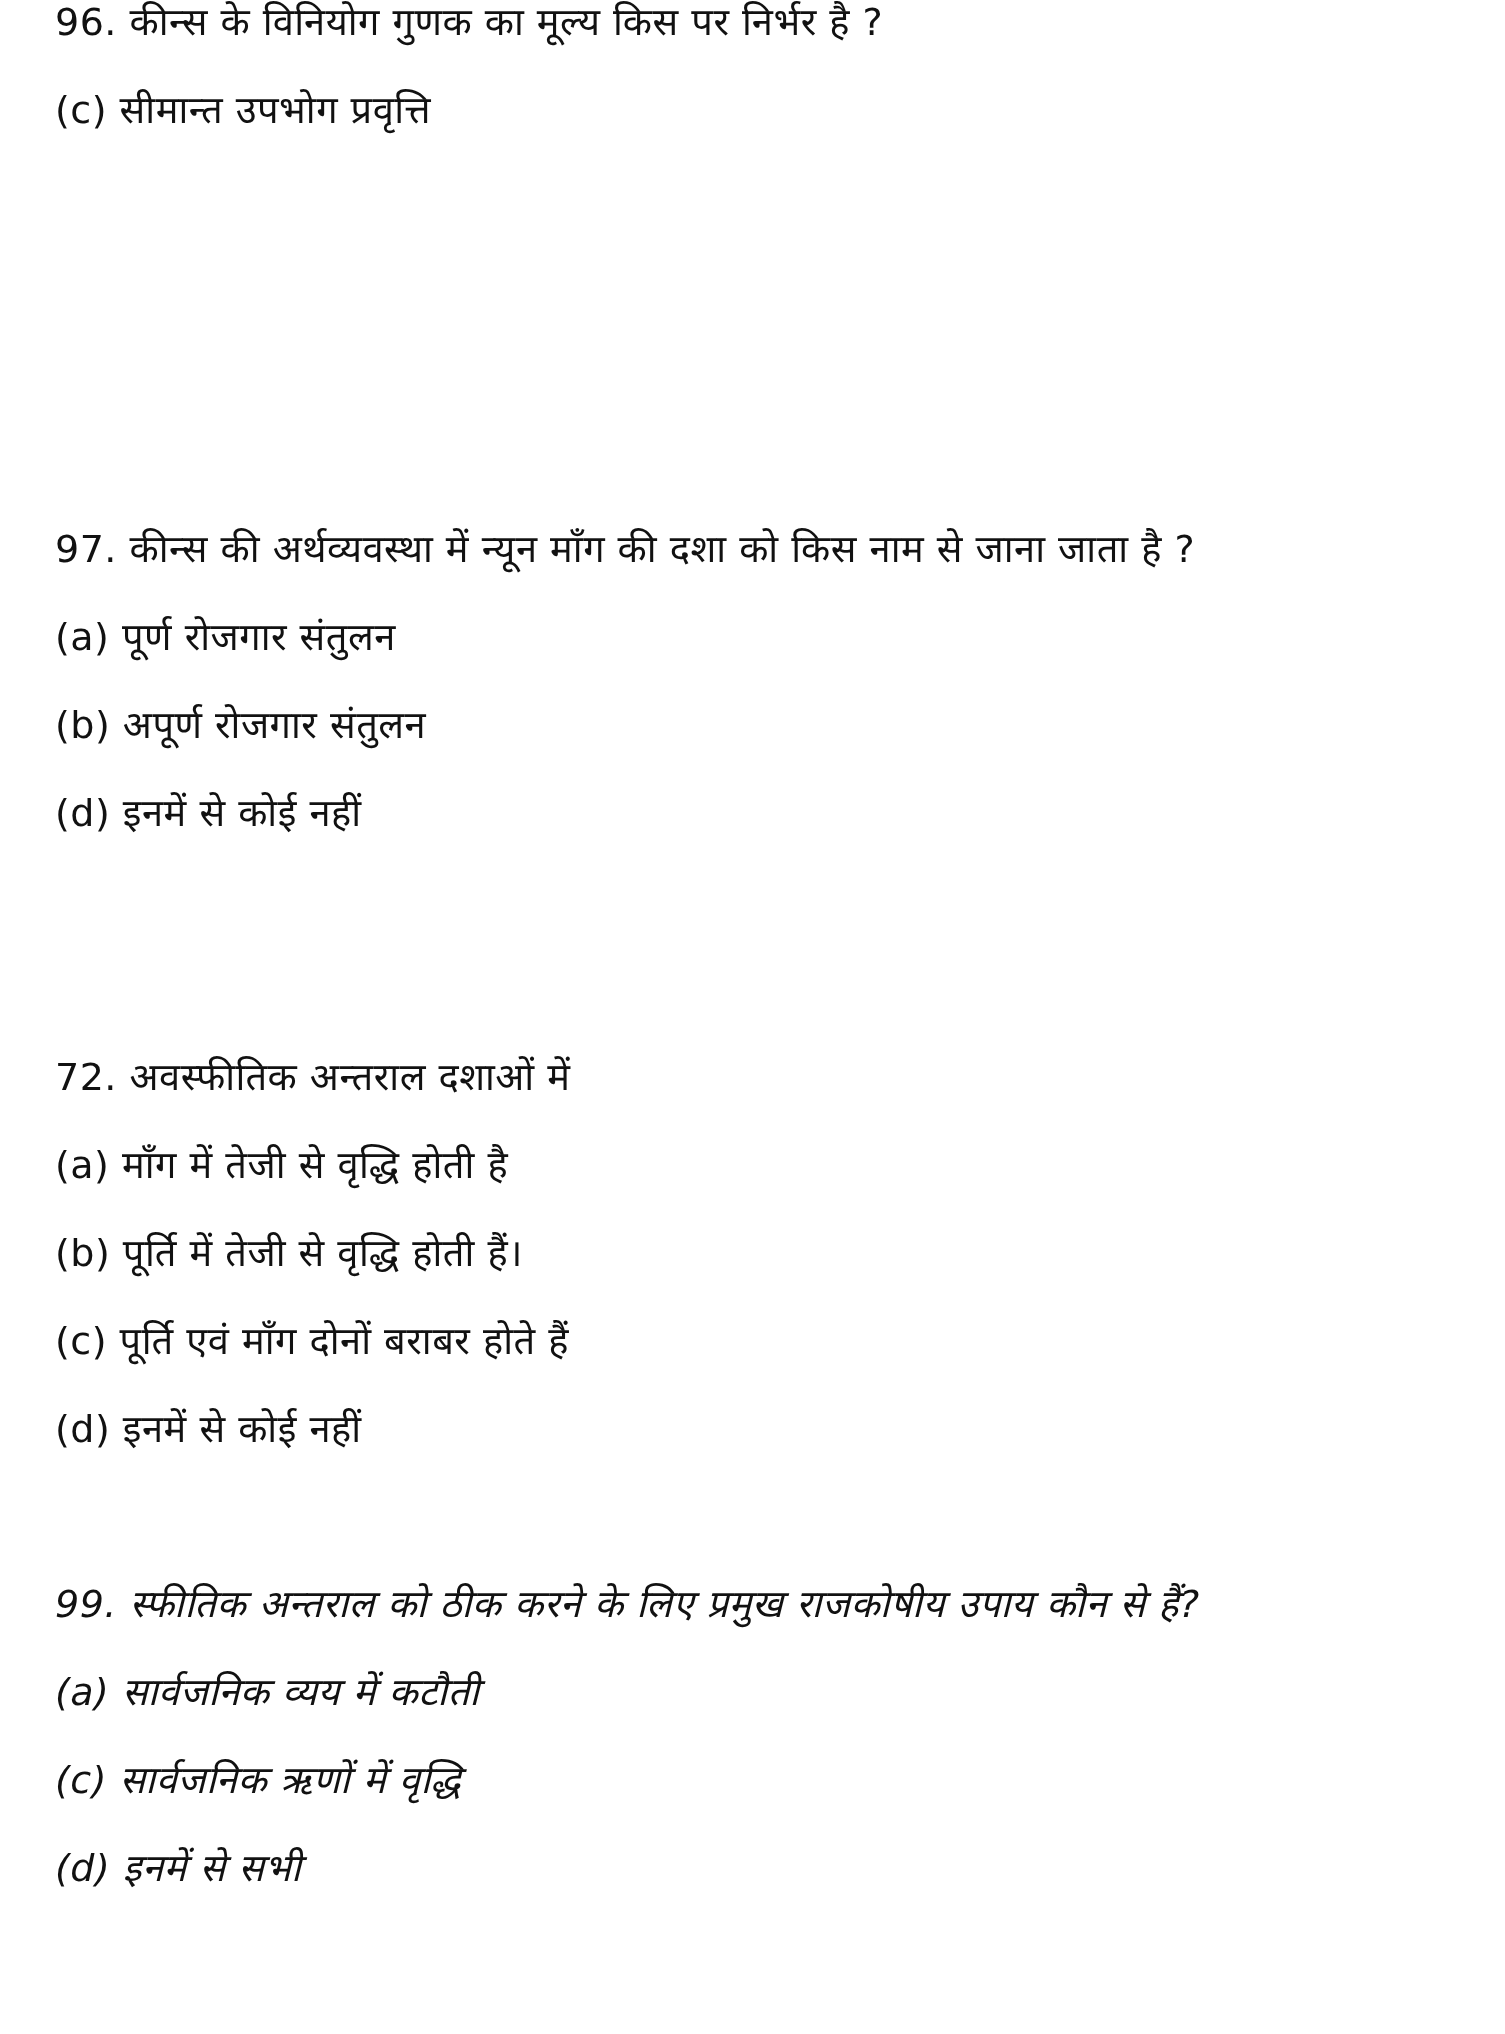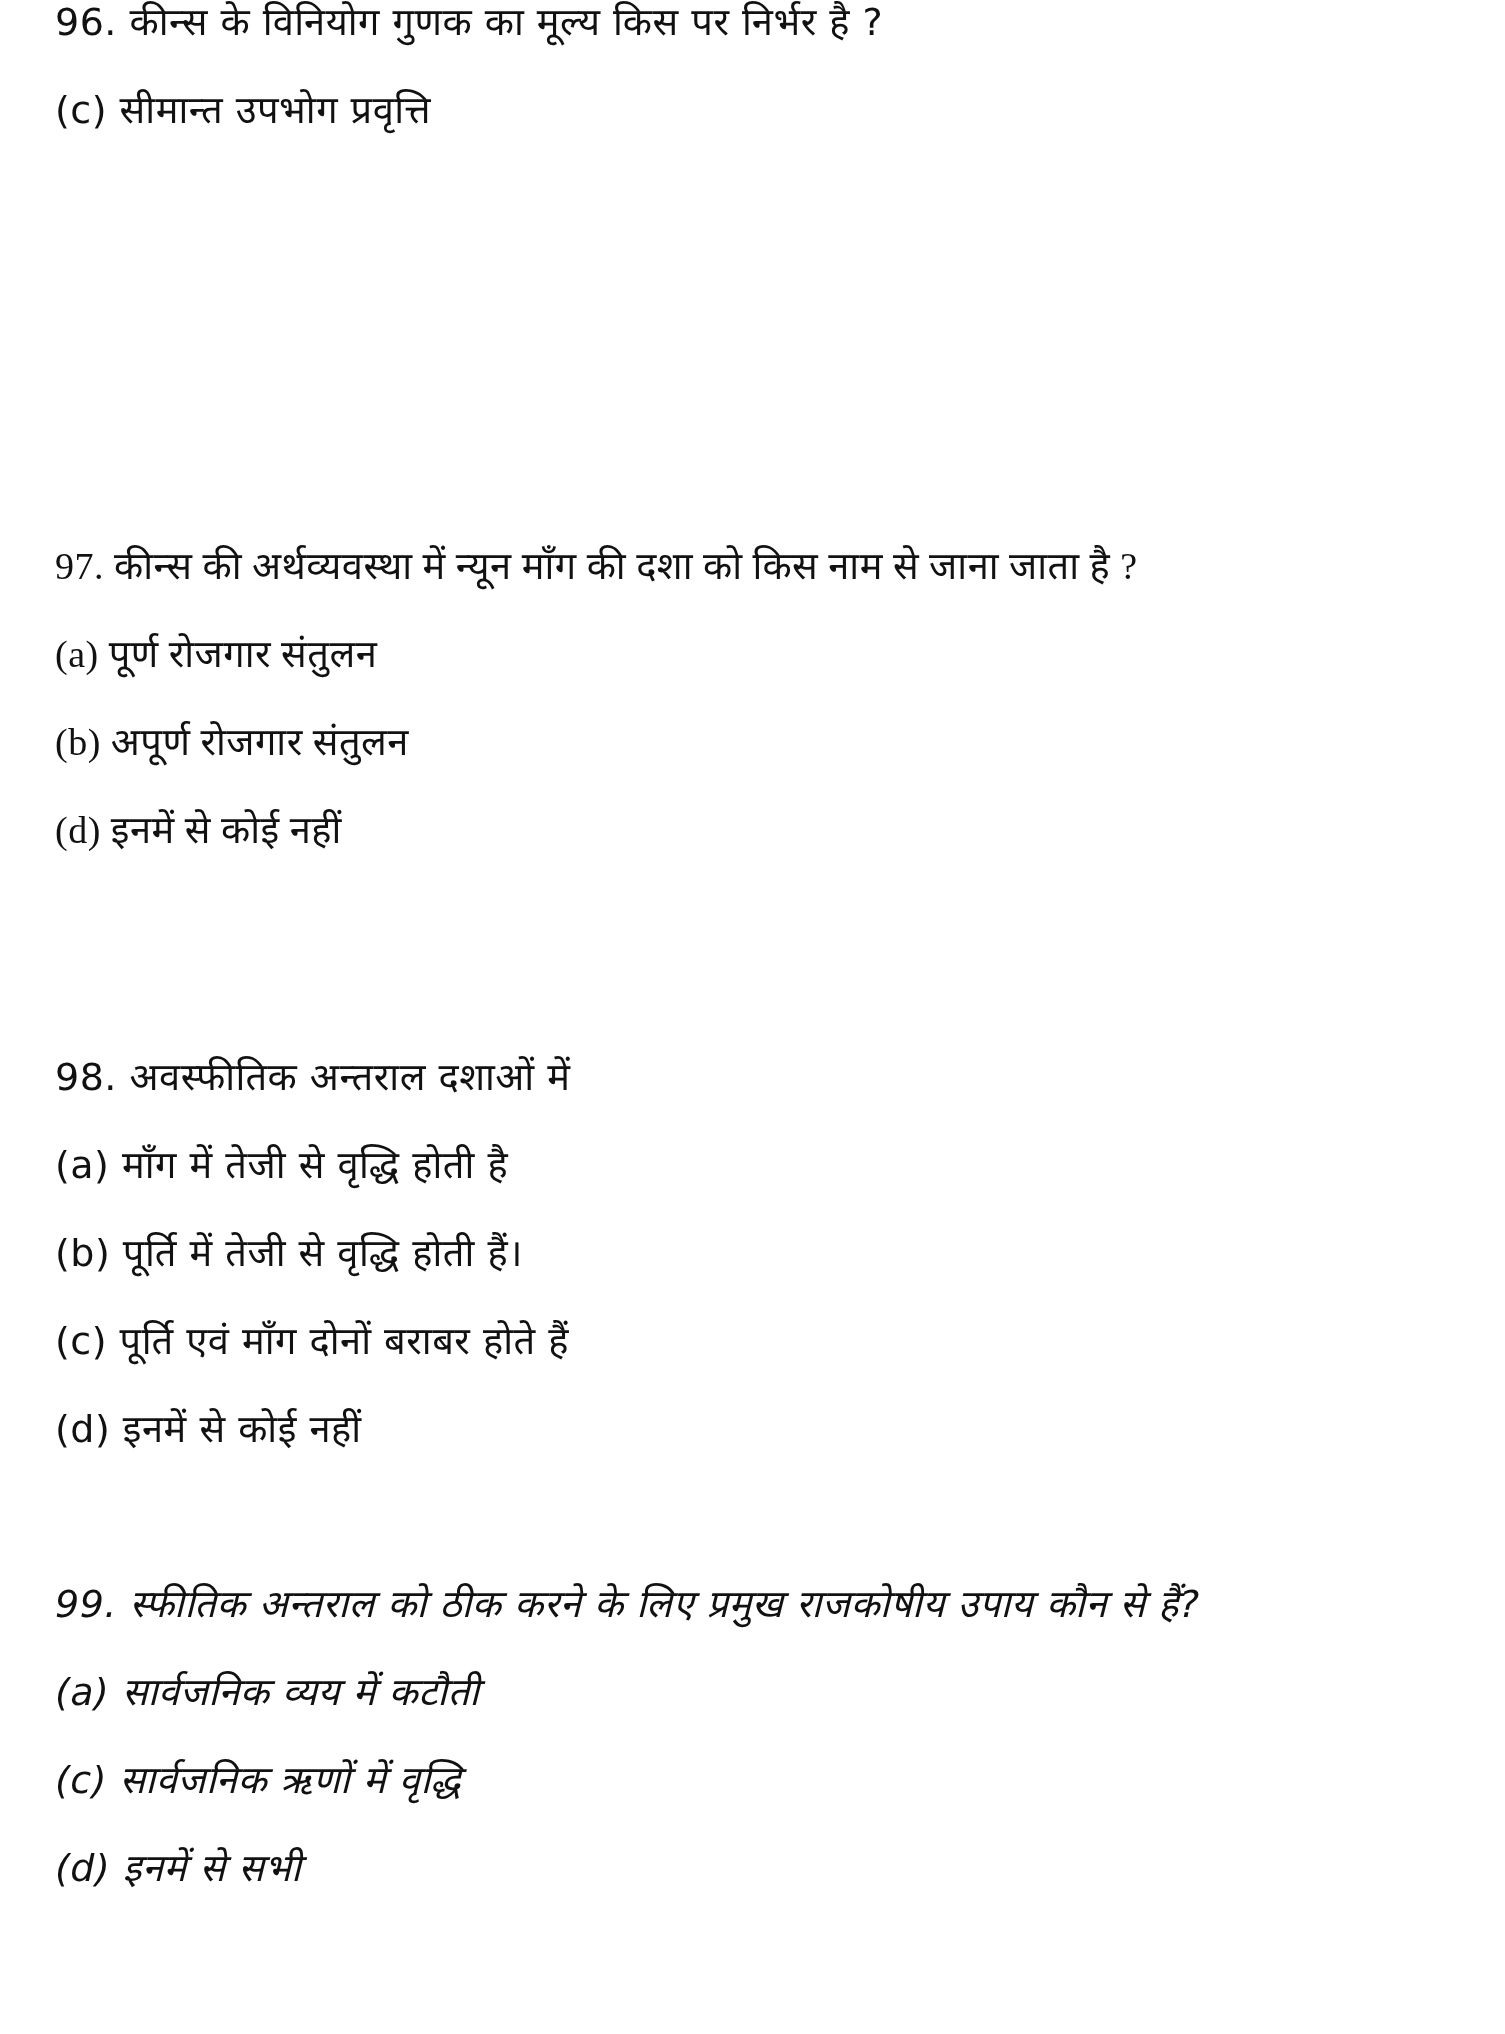--- a/index.html
+++ b/index.html
@@ -10,29 +10,29 @@
     .question { }
   </style>
 </head>
 <body>
 
 <div class="q-block" style="top:-22px;">
   <div class="line question">96. कीन्स के विनियोग गुणक का मूल्य किस पर निर्भर है ?</div>
   <div class="line">(c) सीमान्त उपभोग प्रवृत्ति</div>
 </div>
 
-<div class="q-block" style="top:522px;font-family:Liberation Serif, serif;">
+<div class="q-block" style="top:505px;">
   <div class="line question">97. कीन्स की अर्थव्यवस्था में न्यून माँग की दशा को किस नाम से जाना जाता है ?</div>
   <div class="line">(a) पूर्ण रोजगार संतुलन</div>
   <div class="line">(b) अपूर्ण रोजगार संतुलन</div>
   <div class="line">(d) इनमें से कोई नहीं</div>
 </div>
 
 <div class="q-block" style="top:1033px;">
-  <div class="line question">98. अवस्फीतिक अन्तराल दशाओं में</div>
+  <div class="line question">72. अवस्फीतिक अन्तराल दशाओं में</div>
   <div class="line">(a) माँग में तेजी से वृद्धि होती है</div>
   <div class="line">(b) पूर्ति में तेजी से वृद्धि होती हैं।</div>
   <div class="line">(c) पूर्ति एवं माँग दोनों बराबर होते हैं</div>
   <div class="line">(d) इनमें से कोई नहीं</div>
 </div>
 
 <div class="q-block" style="top:1560px;font-style:italic;">
   <div class="line question">99. स्फीतिक अन्तराल को ठीक करने के लिए प्रमुख राजकोषीय उपाय कौन से हैं?</div>
   <div class="line">(a) सार्वजनिक व्यय में कटौती</div>
   <div class="line">(c) सार्वजनिक ऋणों में वृद्धि</div>

